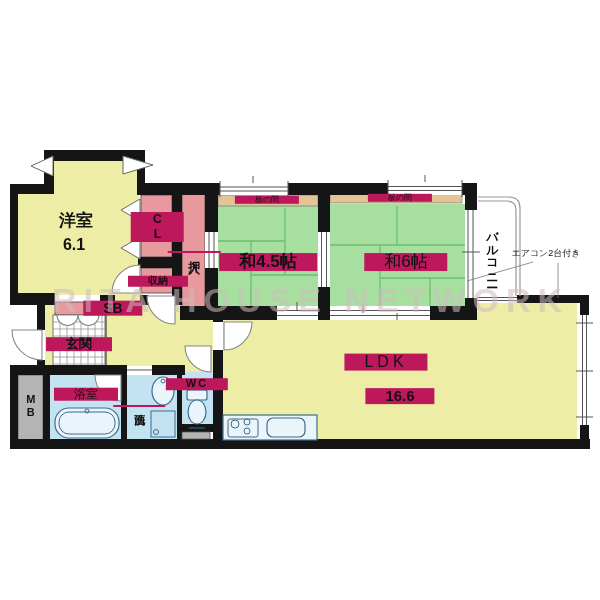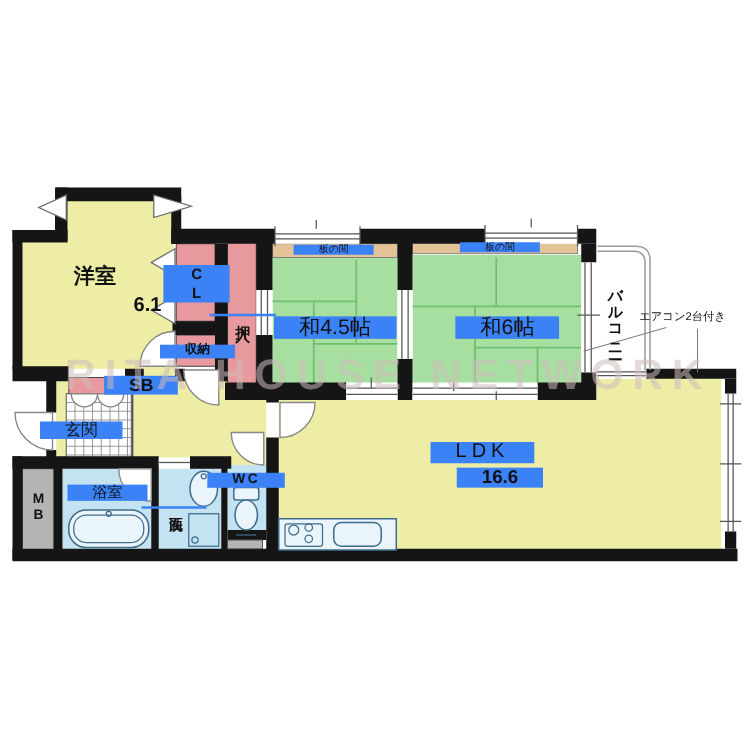--- a/index.html
+++ b/index.html
@@ -24,21 +24,21 @@
   .win{fill:#fff;}
   .door{fill:#fff;stroke:var(--line_gray);stroke-width:1.1;}
   .tri{fill:#fff;stroke:#666;stroke-width:1;}
   .fix{fill:var(--fixture_blue);stroke:var(--fixture_stroke);stroke-width:1.2;}
   .fixl{fill:none;stroke:var(--fixture_stroke);stroke-width:1;}
   .rail{fill:none;stroke:#999;stroke-width:1.2;}
   .lead{stroke:#777;stroke-width:.8;}
   .grid{stroke:var(--grid_line);stroke-width:.7;}
   .lbl{position:absolute;transform:translate(-50%,-50%);color:#111;white-space:nowrap;
        text-align:center;line-height:1.05;}
-  .box{background:#3b82f6;padding:0 20px;}
+  .box{background:#be185d;padding:0 20px;}
   .vert{writing-mode:vertical-rl;text-orientation:upright;letter-spacing:1px;}
   .wm{position:absolute;left:52px;top:281px;font-size:34px;font-weight:bold;
       letter-spacing:7px;color:var(--watermark_color);white-space:nowrap;}
 </style>
 </head>
 <body>
 
 <div id="stage">
   <svg width="600" height="600" viewBox="0 0 600 600">
 
@@ -210,38 +210,38 @@
       </g>
     </g>
 
     <g>
       <line class="lead" x1="533" y1="262" x2="467" y2="281"></line>
       <line class="lead" x1="558" y1="263" x2="558" y2="298"></line>
     </g>
   </svg>
 
   <div class="lbl" style="left:76px;top:221px;font-size:17px;font-weight:bold;">洋室</div>
-  <div class="lbl" style="left:74px;top:245px;font-size:16px;font-weight:bold;margin-left:44px;">6.1</div>
+  <div class="lbl" style="left:74px;top:245px;font-size:16px;font-weight:bold;">6.1</div>
 
   <div class="lbl box vert" style="left:157px;top:227px;font-size:12px;font-weight:bold;">CL</div>
   <div class="lbl box vert" style="left:194px;top:252px;font-size:12px;font-weight:bold;">押入</div>
   <div class="lbl box" style="left:158px;top:281px;font-size:10px;font-weight:bold;">収納</div>
   <div class="lbl box" style="left:77px;top:308px;font-size:14px;font-weight:bold;margin-left:36px;">SB</div>
-  <div class="lbl box" style="left:65px;top:344px;font-size:13px;font-weight:normal;">玄関</div>
+  <div class="lbl box" style="left:79px;top:344px;font-size:13px;font-weight:bold;">玄関</div>
   <div class="lbl vert" style="left:30px;top:406px;font-size:11px;font-weight:bold;">MB</div>
   <div class="lbl box" style="left:86px;top:394px;font-size:12px;font-weight:normal;">浴室</div>
   <div class="lbl box vert" style="left:139px;top:406px;font-size:11px;font-weight:bold;">洗面</div>
   <div class="lbl box" style="left:197px;top:384px;font-size:11px;font-weight:bold;letter-spacing:2px;text-align:right;">WC</div>
 
   <div class="lbl box" style="left:267px;top:200px;font-size:8px;">板の間</div>
   <div class="lbl box" style="left:400px;top:198px;font-size:8px;">板の間</div>
 
-  <div class="lbl box" style="left:268px;top:262px;font-size:17px;font-weight:normal;">和4.5帖</div>
+  <div class="lbl box" style="left:268px;top:262px;font-size:17px;font-weight:bold;">和4.5帖</div>
   <div class="lbl box" style="left:406px;top:262px;font-size:17px;font-weight:normal;">和6帖</div>
 
   <div class="lbl box" style="left:386px;top:362px;font-size:16px;font-weight:normal;letter-spacing:4px;">LDK</div>
-  <div class="lbl box" style="left:400px;top:382px;font-size:15px;font-weight:bold;">16.6</div>
+  <div class="lbl box" style="left:400px;top:396px;font-size:15px;font-weight:bold;">16.6</div>
 
   <div class="lbl vert" style="left:492px;top:252px;font-size:12px;font-weight:bold;">バルコニー</div>
   <div class="lbl" style="left:546px;top:254px;font-size:9px;font-weight:normal;">エアコン2台付き</div>
 
   <div class="wm">RITA HOUSE NETWORK</div>
 </div>
 
 </body></html>

